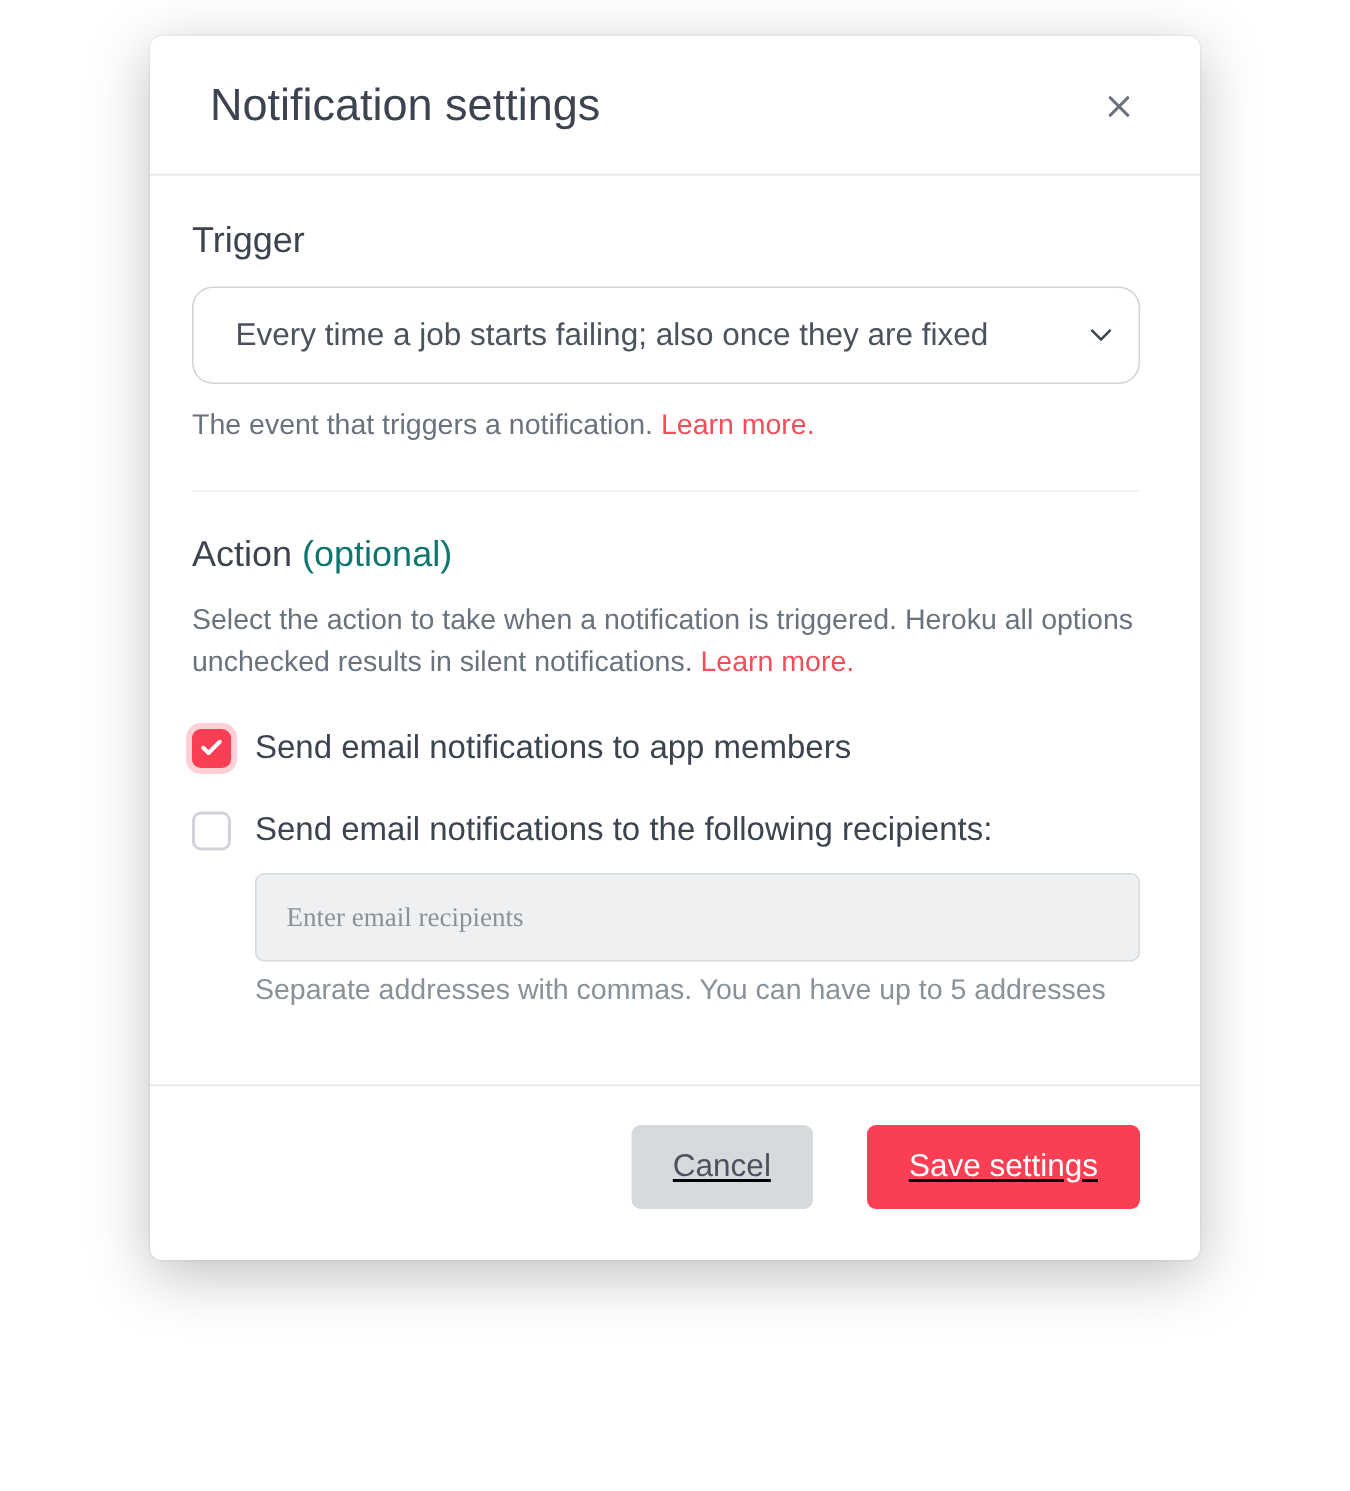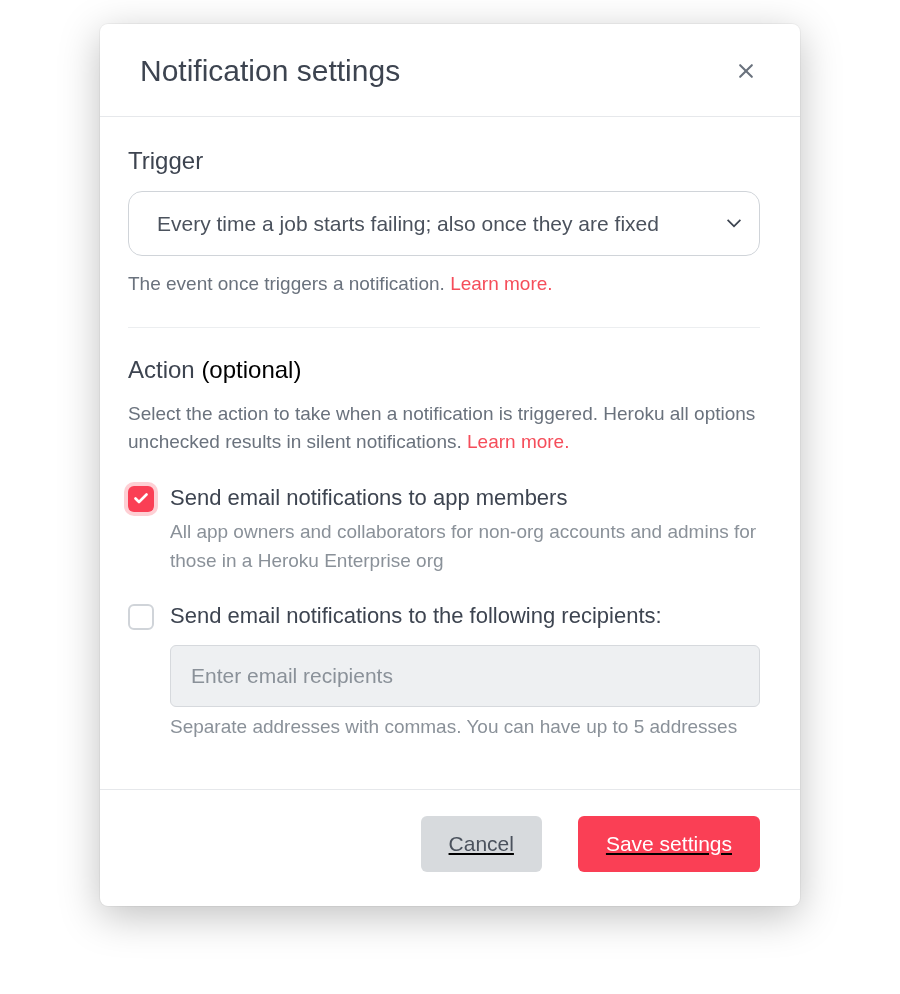--- a/index.html
+++ b/index.html
@@ -70,21 +70,21 @@
     }
 
     .section-title {
       font-size: 24px;
       font-weight: 400;
       color: #3d4450;
       margin-bottom: 16px;
     }
 
     .section-title .muted {
-      color: #000000;
+      color: #0f766e;
     }
 
     .select-wrap {
       position: relative;
     }
 
     .select {
       width: 100%;
       appearance: none;
       -webkit-appearance: none;
@@ -185,23 +185,24 @@
       line-height: 1.5;
       margin-top: 6px;
     }
 
     .text-input {
       width: 100%;
       border: 1px solid #d6d9dd;
       background: #eef0f2;
       border-radius: 6px;
       padding: 18px 20px;
-      font-size: 21px;
+      font-size: 18px;
       color: #3d4450;
       margin-top: 14px;
+      font-family: Liberation Serif, serif;
     }
 
     .text-input::placeholder {
       color: #8a9199;
     }
 
     .dialog-footer {
       border-top: 1px solid #e6e8eb;
       padding: 26px 40px 34px 40px;
       display: flex;
@@ -255,21 +256,21 @@
         <select class="select">
           <option>Every time a job starts failing; also once they are fixed</option>
         </select>
         <span class="select-chevron">
           <svg viewBox="0 0 16 10" fill="currentColor">
             <path d="M1 1.5 L8 8.5 L15 1.5 L13.8 0.3 L8 6.1 L2.2 0.3 Z"></path>
           </svg>
         </span>
       </div>
       <div class="help-text">
-        <span>The event once triggers a notification.  </span>
+        <span>The event that triggers a notification.  </span>
         <span class="link">Learn more.</span>
       </div>
     </div>
 
     <div class="section">
       <div class="section-title">
         <span>Action </span><span class="muted">(optional)</span>
       </div>
       <div class="help-text tight">
         <span>Select the action to take when a notification is triggered. Heroku all options unchecked results in silent notifications. </span><span class="link">Learn more.</span>
@@ -280,21 +281,20 @@
       <div class="option-row">
         <div class="checkbox checked" role="checkbox" aria-checked="true">
           <span>
             <svg viewBox="0 0 14 11" fill="none" stroke="currentColor" stroke-width="2.6" stroke-linecap="round" stroke-linejoin="round">
               <polyline points="1.5,5.5 5,9 12.5,1.5"></polyline>
             </svg>
           </span>
         </div>
         <div class="option-body">
           <div class="option-label">Send email notifications to app members</div>
-          <div class="option-sub">All app owners and collaborators for non-org accounts and admins for those in a Heroku Enterprise org</div>
         </div>
       </div>
 
       <div class="option-row">
         <div class="checkbox unchecked" role="checkbox" aria-checked="false"></div>
         <div class="option-body">
           <div class="option-label">Send email notifications to the following recipients:</div>
           <input type="text" class="text-input" placeholder="Enter email recipients" style="">
           <div class="option-sub">Separate addresses with commas. You can have up to 5 addresses</div>
         </div>

